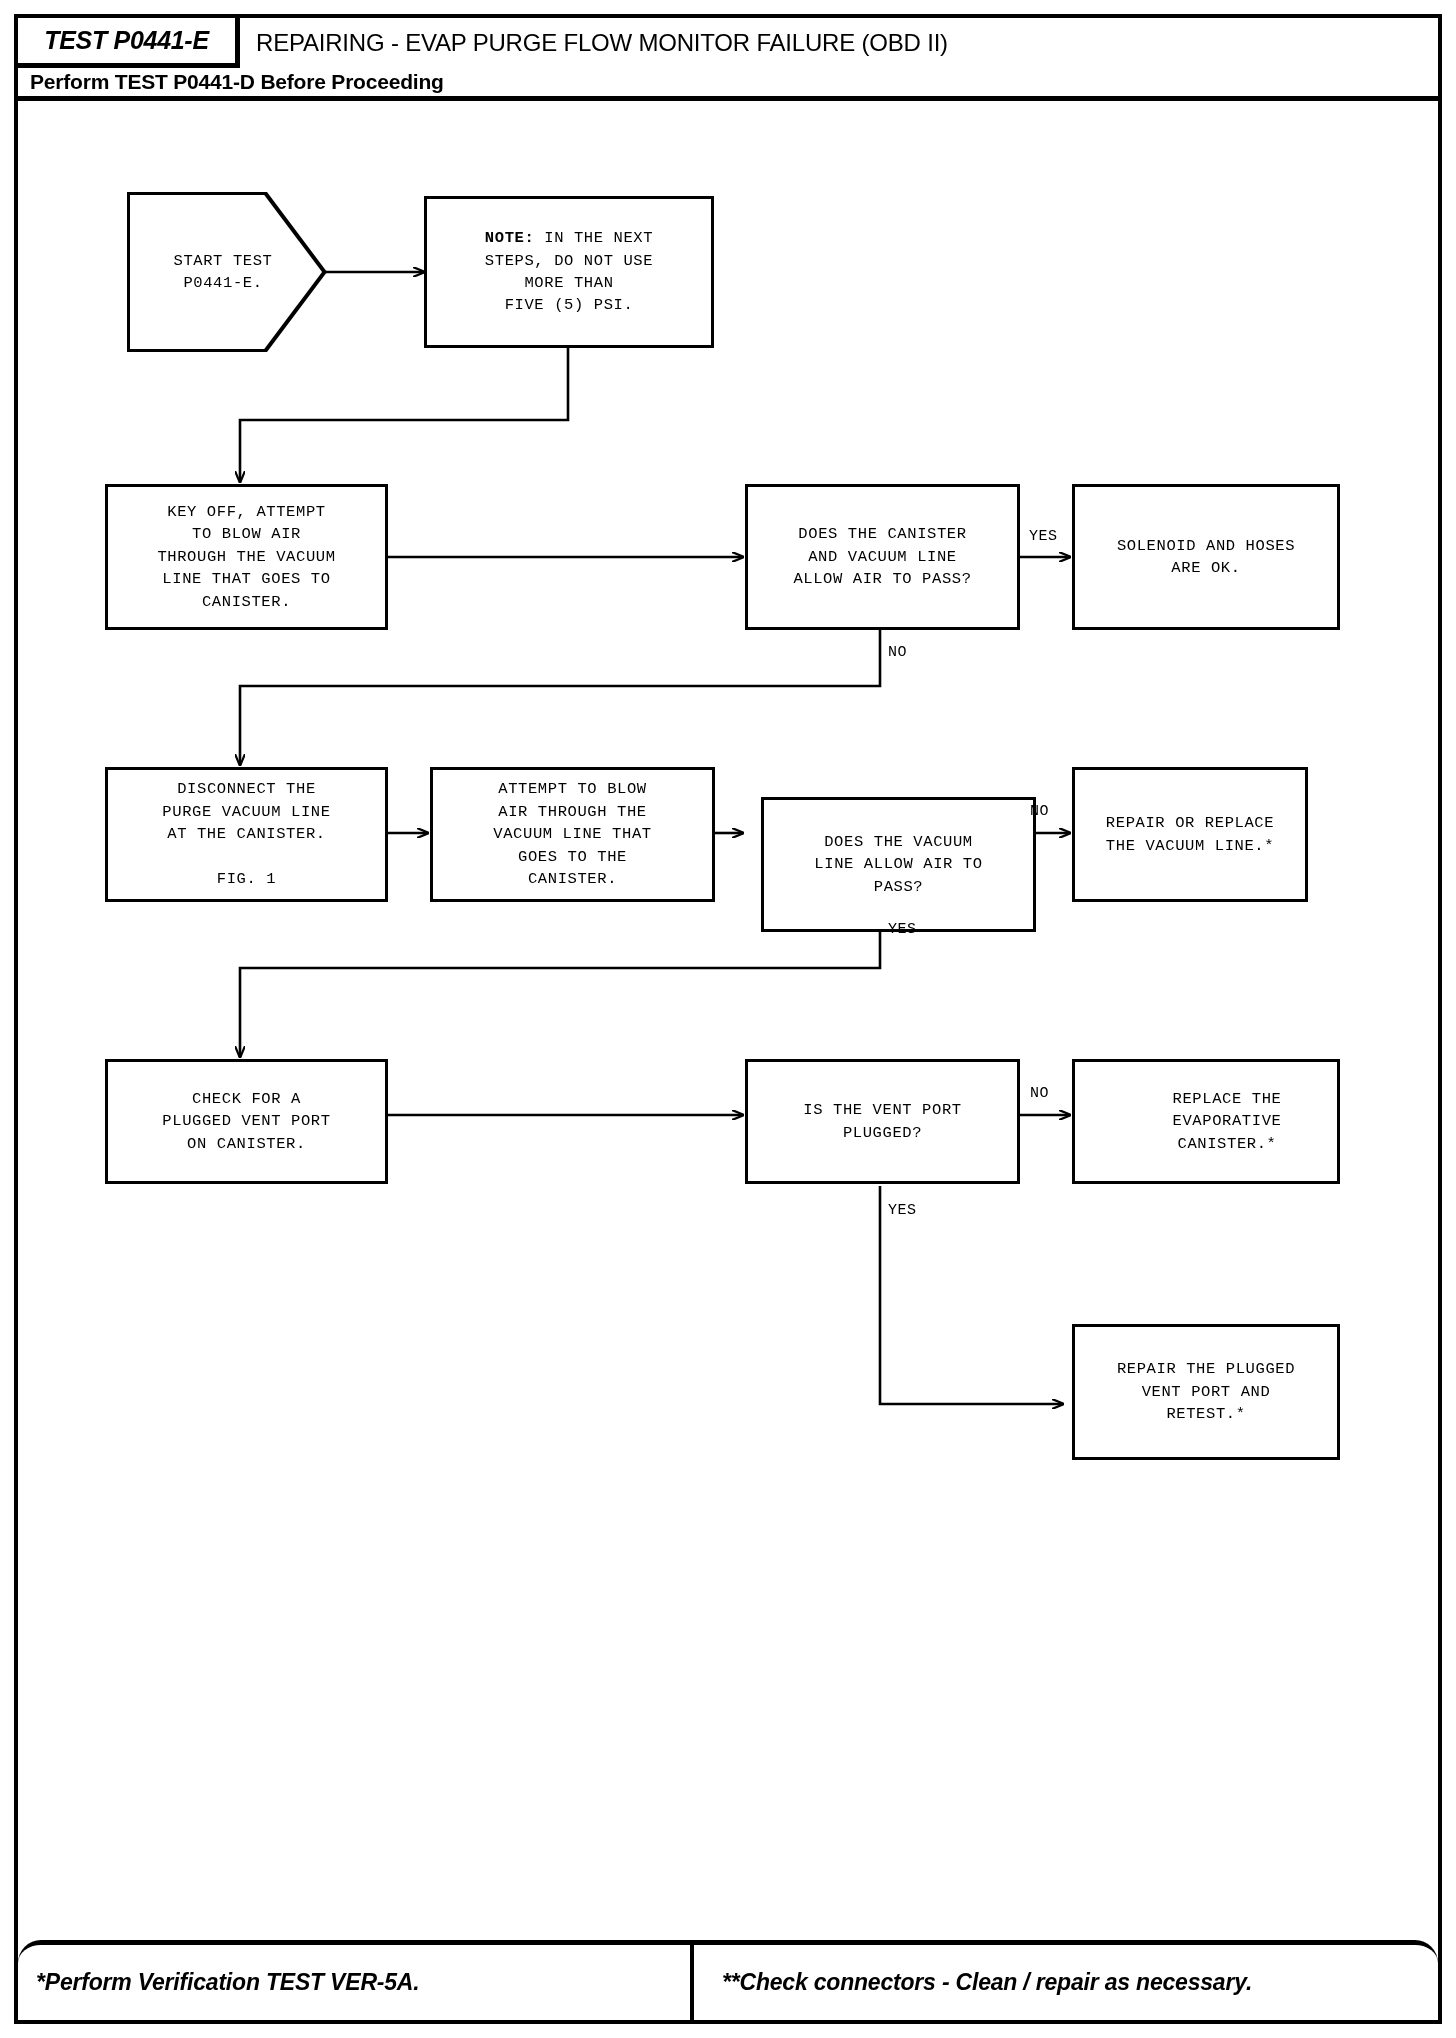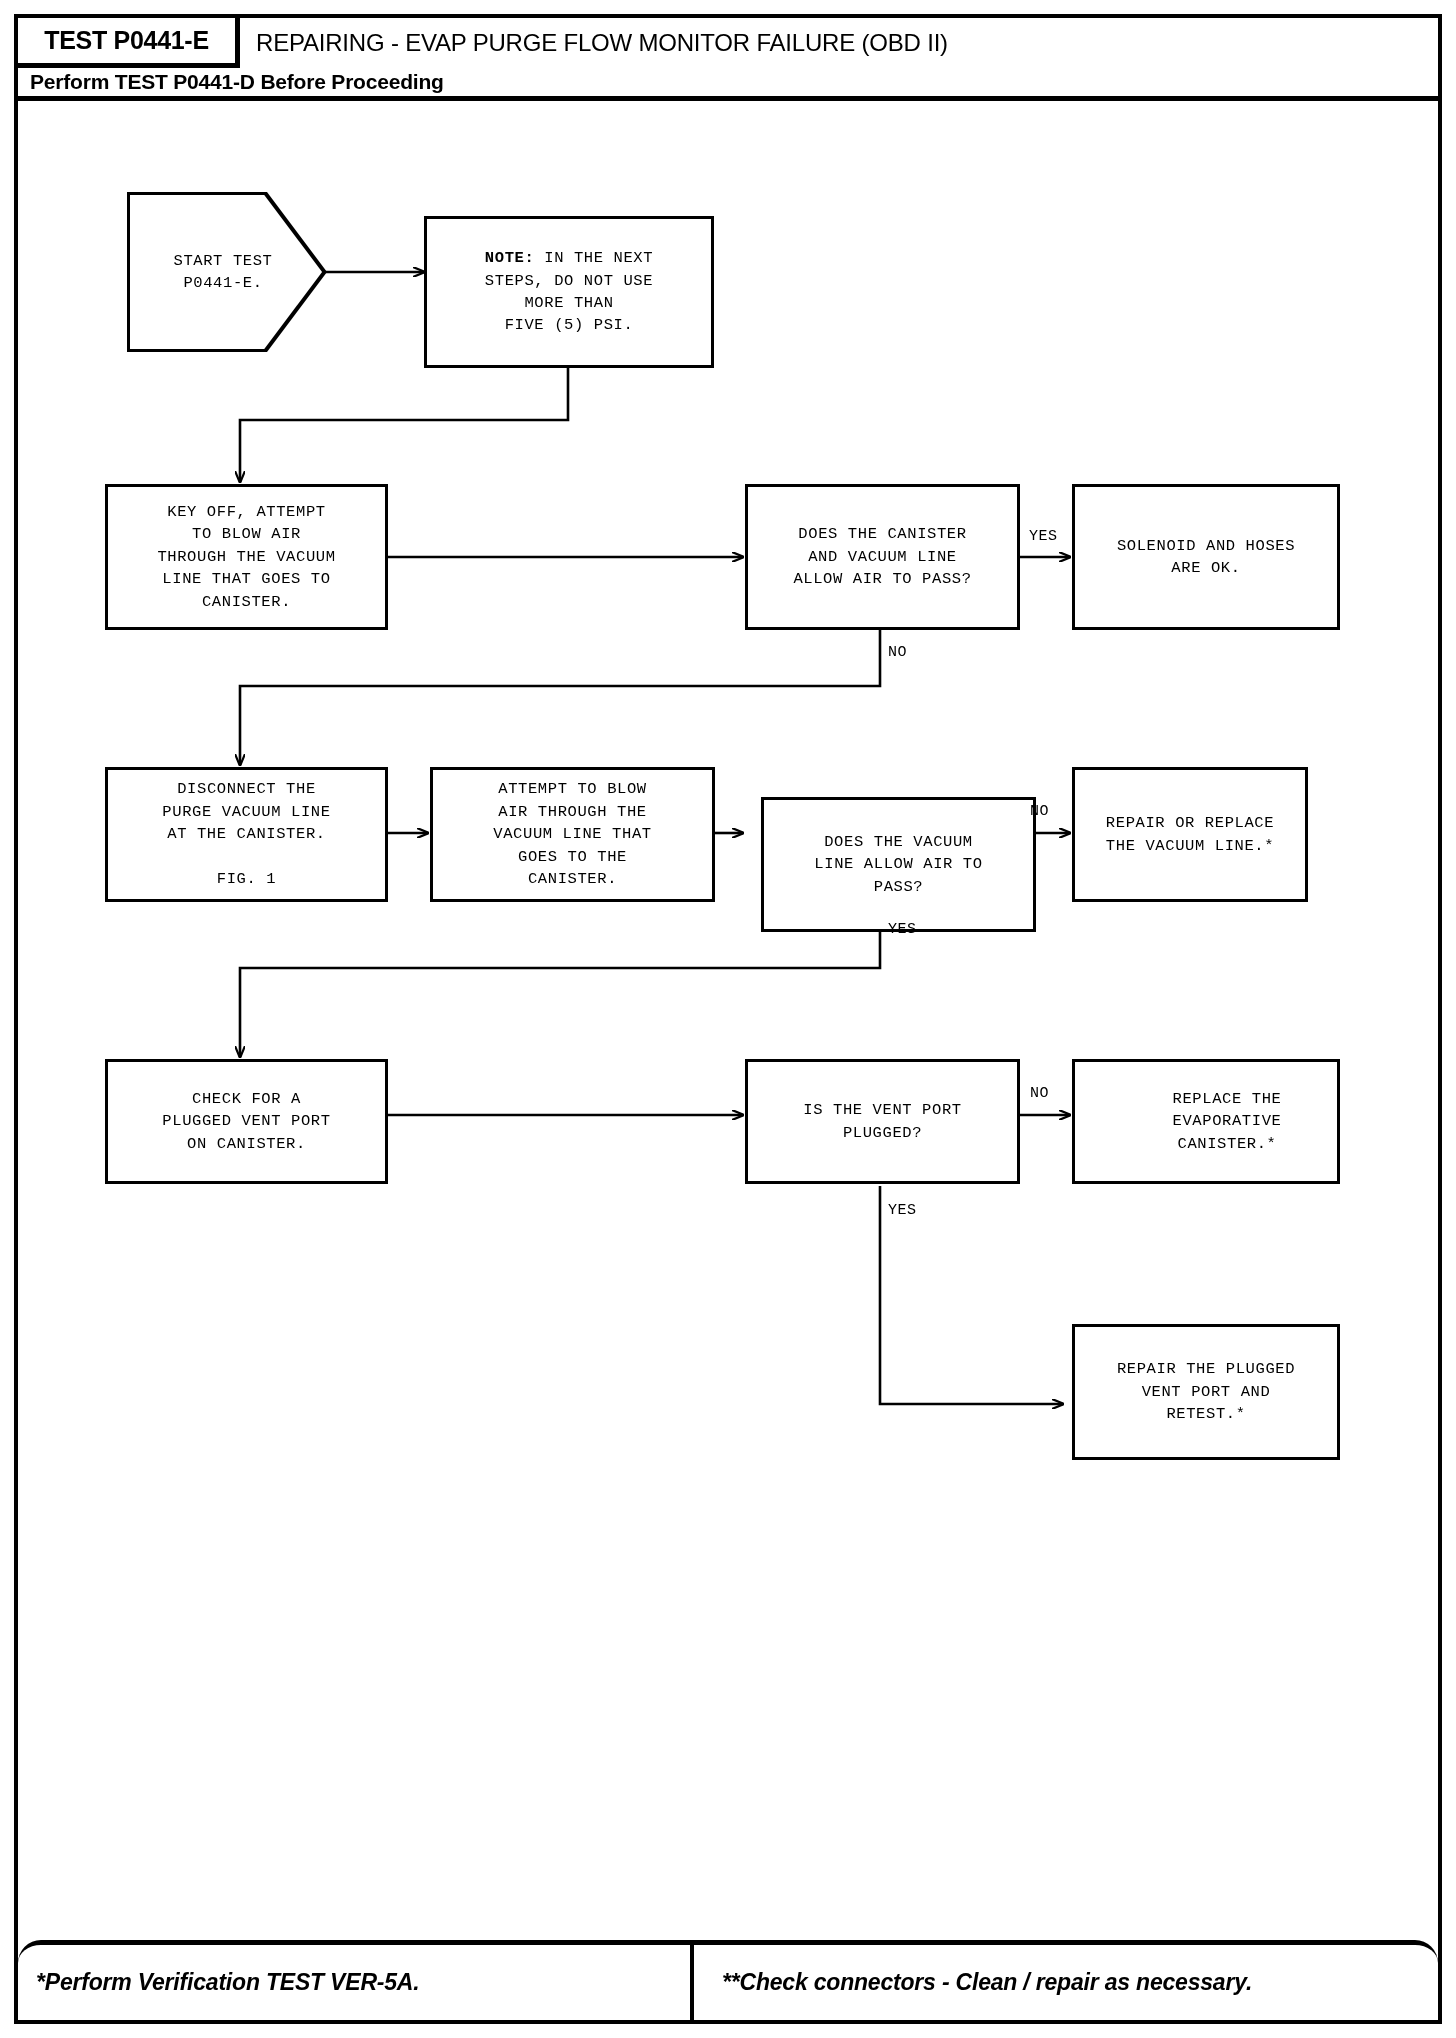--- a/index.html
+++ b/index.html
@@ -40,20 +40,21 @@
     align-items: stretch;
   }
   .test-id-box {
     width: 222px;
     border-right: 5px solid #000;
     border-bottom: 5px solid #000;
     box-sizing: border-box;
     display: flex;
     align-items: center;
     justify-content: center;
+    font-style: italic;
   }
   .test-id-label {
     font-size: 25px;
     font-weight: bold;
     letter-spacing: -0.3px;
     font-family: "Liberation Sans", sans-serif;
   }
   .header-title-wrap {
     flex: 1;
     display: flex;
@@ -245,21 +246,21 @@
 
   <div class="flow-canvas">
 
     <div class="start-shape" style="left:127px; top:192px; width:200px; height:160px;">
       <div class="start-inner">
         <span class="start-text">START TEST
 P0441-E.</span>
       </div>
     </div>
 
-    <div class="node node-note" style="left:424px; top:196px; width:290px; height:152px;margin-top:20px;">
+    <div class="node node-note" style="left:424px; top:196px; width:290px; height:152px;">
       <span><span class="note-label">NOTE:</span><span> IN THE NEXT
 STEPS, DO NOT USE
 MORE THAN
 FIVE (5) PSI.</span></span>
     </div>
 
     <div class="node" style="left:105px; top:484px; width:283px; height:146px;">
       <span>KEY OFF, ATTEMPT
 TO BLOW AIR
 THROUGH THE VACUUM

